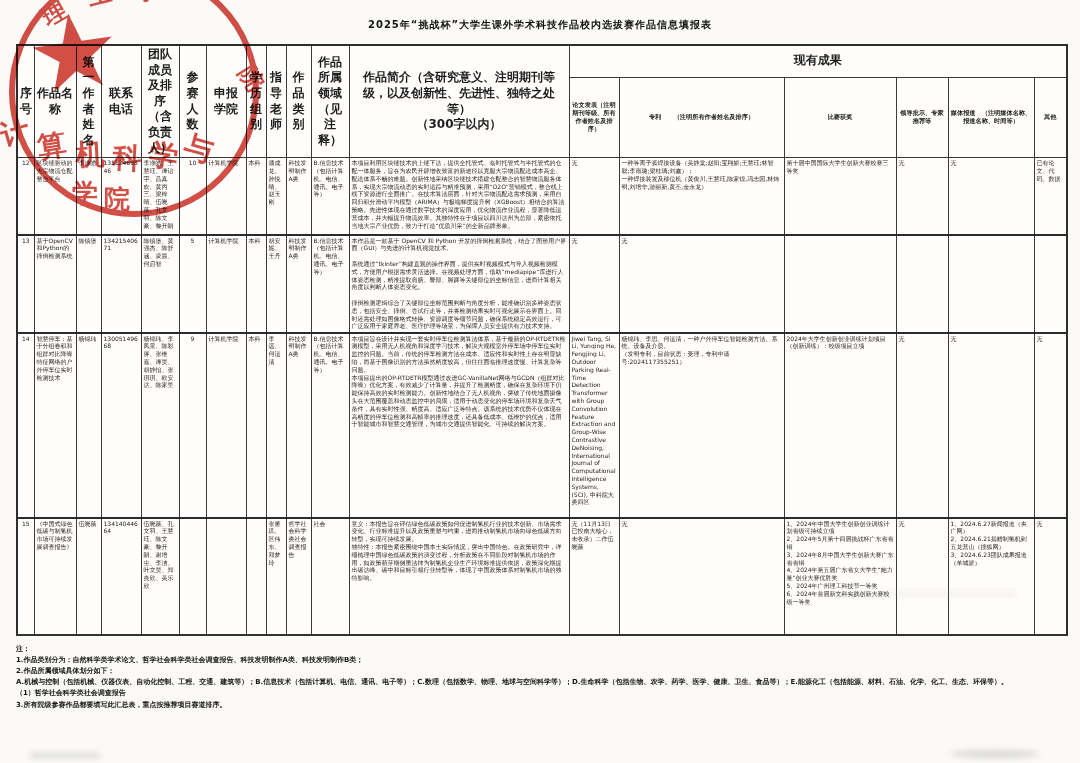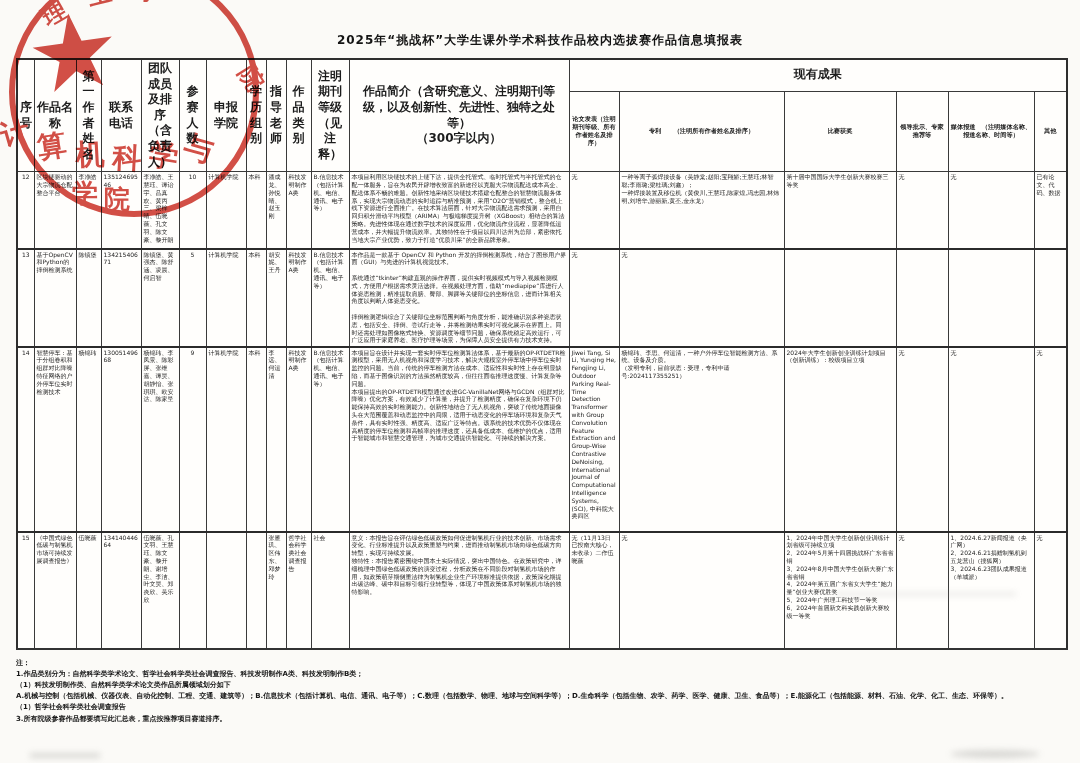--- a/index.html
+++ b/index.html
@@ -3,22 +3,22 @@
 <meta charset="utf-8">
 <style>
   html,body{margin:0;padding:0;}
   body{
     width:1080px;height:763px;overflow:hidden;position:relative;
     background:#fbfaf7;
     font-family:"DejaVu Sans","Liberation Sans",sans-serif;
     color:#1c1c1c;
   }
   .page-title{
-    padding-top:32px;height:26px;text-align:center;
-    font-size:12px;font-weight:bold;letter-spacing:1px;color:#141414;
+    padding-top:18px;height:26px;text-align:center;
+    font-size:10px;font-weight:bold;letter-spacing:1px;color:#141414;
   }
   table.form{
     border-collapse:collapse;table-layout:fixed;
     width:1050px;margin:0 0 0 16px;
     background:#fffefc;
   }
   table.form th,table.form td{
     border:1px solid #3a3a3a;
     font-size:6px;line-height:1.3;
     padding:1px 2px;vertical-align:top;
@@ -85,21 +85,21 @@
       <th rowspan="2">序号</th>
       <th rowspan="2">作品名称</th>
       <th rowspan="2">第一作者姓名</th>
       <th rowspan="2">联系电话</th>
       <th rowspan="2">团队成员及排序（含负责人）</th>
       <th rowspan="2">参赛人数</th>
       <th rowspan="2">申报学院</th>
       <th rowspan="2">学历组别</th>
       <th rowspan="2">指导老师</th>
       <th rowspan="2">作品类别</th>
-      <th rowspan="2">注明期刊等级（见注释）</th>
+      <th rowspan="2">作品所属领域（见注释）</th>
       <th rowspan="2">作品简介（含研究意义、注明期刊等级，以及创新性、先进性、独特之处等）
 （300字以内）</th>
       <th colspan="6">现有成果</th>
     </tr>
     <tr class="sub-row">
       <th>论文发表（注明期刊等级、所有作者姓名及排序）</th>
       <th>专利　　（注明所有作者姓名及排序）</th>
       <th>比赛获奖</th>
       <th>领导批示、专家推荐等</th>
       <th>媒体报道　（注明媒体名称、报道名称、时间等）</th>
@@ -201,21 +201,21 @@
 2、2024.6.21捐赠制氢机到五龙营山（搜狐网）
 3、2024.6.23团队成果报道（羊城派）</td>
         <td class="c17">无</td>
       </tr>
     </tbody>
 </table>
 
 <div class="notes">
   <div>注：</div>
   <div>1.作品类别分为：自然科学类学术论文、哲学社会科学类社会调查报告、科技发明制作A类、科技发明制作B类；</div>
-  <div>（1）科技发明制作类、自然科学类学术论文类作品所属领域划分如下</div>
+  <div>2.作品所属领域具体划分如下：</div>
   <div>A.机械与控制（包括机械、仪器仪表、自动化控制、工程、交通、建筑等）；B.信息技术（包括计算机、电信、通讯、电子等）；C.数理（包括数学、物理、地球与空间科学等）；D.生命科学（包括生物、农学、药学、医学、健康、卫生、食品等）；E.能源化工（包括能源、材料、石油、化学、化工、生态、环保等）。</div>
   <div>（1）哲学社会科学类社会调查报告</div>
   <div>3.所有院级参赛作品都要填写此汇总表，重点按推荐项目赛道排序。</div>
 </div>
 
 <svg class="seal" viewBox="0 0 300 270" aria-hidden="true">
   <g fill="none" stroke="#c8281e" stroke-width="6">
     <circle cx="148" cy="132" r="122"></circle>
   </g>
   <polygon fill="#c8281e" points="0,-1 0.2245,-0.309 0.951,-0.309 0.363,0.118 0.588,0.809 0,0.382 -0.588,0.809 -0.363,0.118 -0.951,-0.309 -0.2245,-0.309" transform="translate(88,95) scale(42) rotate(-8)"></polygon>

